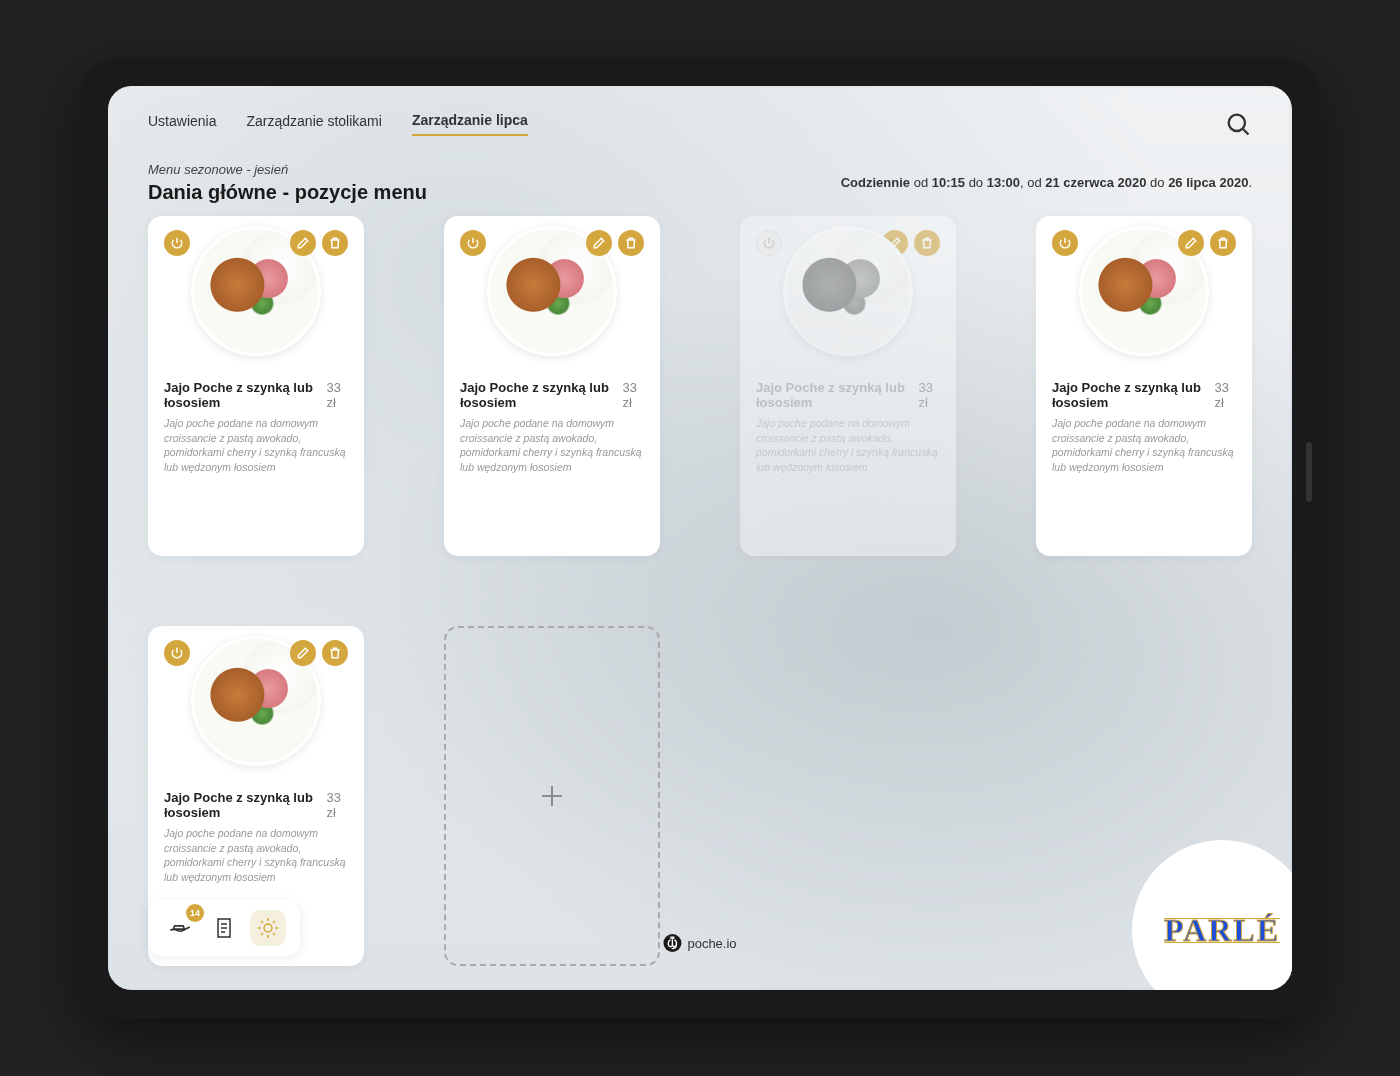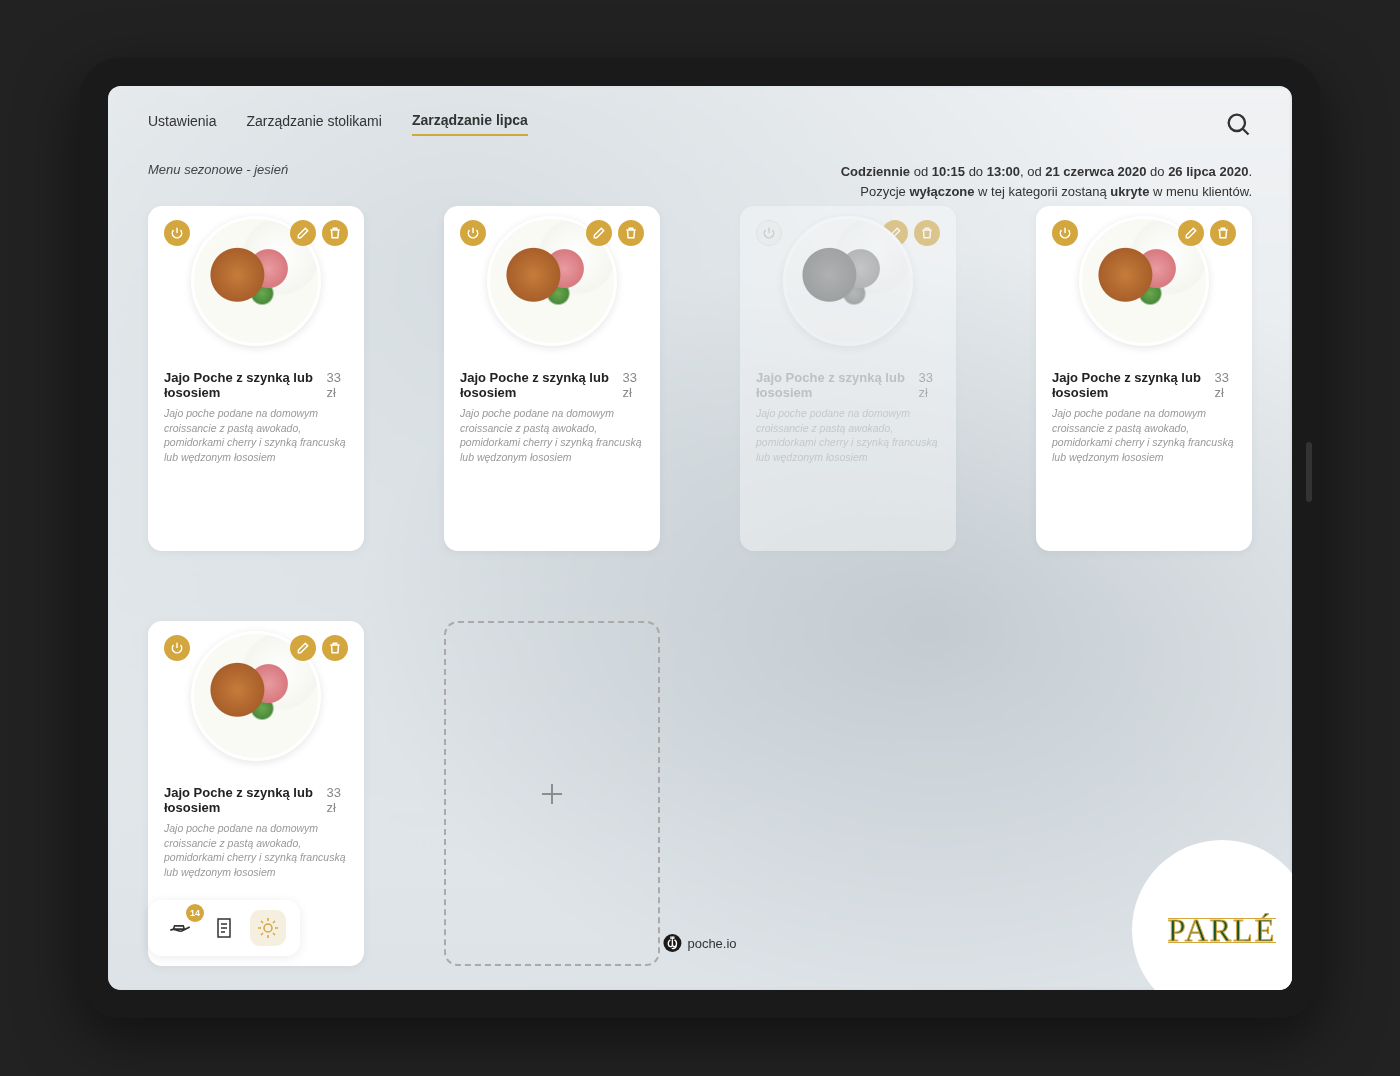--- a/index.html
+++ b/index.html
@@ -28,21 +28,21 @@
   top: 40%;
   width: 6px;
   height: 60px;
   background: #333;
   border-radius: 3px;
 }
 .screen {
   width: 100%;
   height: 100%;
   background: linear-gradient(135deg, #e8ebee 0%, #d4dce2 50%, #c8d2d8 100%);
-  border-radius: 13px;
+  border-radius: 24px;
   position: relative;
   overflow: hidden;
 }
 .bg-blur {
   position: absolute;
   inset: 0;
   background:
     radial-gradient(ellipse at 70% 60%, rgba(100,120,130,0.25), transparent 50%),
     radial-gradient(ellipse at 30% 20%, rgba(200,210,215,0.6), transparent 60%),
     linear-gradient(180deg, #f0f2f4, #dde3e7);
@@ -76,22 +76,22 @@
   width: 28px;
   height: 28px;
   display: flex;
   align-items: center;
   justify-content: center;
   cursor: pointer;
 }
 .header-row {
   display: flex;
   justify-content: space-between;
-  align-items: flex-start;
-  margin-bottom: 5px;
+  align-items: center;
+  margin-bottom: 12px;
 }
 .header-left .breadcrumb {
   font-style: italic;
   font-size: 13px;
   color: #444;
   margin-bottom: 4px;
 }
 .header-left .title {
   font-size: 20px;
   font-weight: 600;
@@ -264,22 +264,22 @@
   height: 180px;
   background: #fff;
   border-radius: 50%;
   display: flex;
   align-items: center;
   justify-content: center;
   transform: translate(20px, 30px);
 }
 .restaurant-logo-text {
   font-size: 32px;
-  font-weight: 400;
-  color: #14532d;
+  font-weight: 700;
+  color: #1d4ed8;
   letter-spacing: 2px;
   font-family: serif;
   -webkit-text-stroke: 1px #d4a73e;
   text-shadow:
     0 2px 0 transparent,
     0 -2px 0 transparent;
   position: relative;
 }
 .restaurant-logo-text::before,
 .restaurant-logo-text::after {
@@ -308,27 +308,25 @@
           <svg viewBox="0 0 24 24" fill="none" stroke="#333" stroke-width="2">
               <circle cx="11" cy="11" r="7"></circle>
               <line x1="21" y1="21" x2="16.5" y2="16.5"></line>
             </svg>
         </div>
       </div>
 
       <div class="header-row">
         <div class="header-left">
           <div class="breadcrumb">Menu sezonowe - jesień</div>
+          <div class="title">Dania główne - pozycje menu</div>
         </div>
         <div class="header-right">
           <div>
             <span class="bold">Codziennie</span><span> od </span><span class="bold">10:15</span><span> do </span><span class="bold">13:00</span><span>, od </span><span class="bold">21 czerwca 2020</span><span> do </span><span class="bold">26 lipca 2020</span>.
-          </div>
-          <div>
-            <span>Pozycje </span><span class="bold">wyłączone</span><span> w tej kategorii zostaną </span><span class="bold">ukryte</span><span> w menu klientów.</span>
           </div>
         </div>
       </div>
 
       <div class="grid">
 
         <div class="card">
           <div class="card-actions">
             <div class="icon-btn">
               <svg viewBox="0 0 24 24" fill="none" stroke="#fff" stroke-width="2.5">

